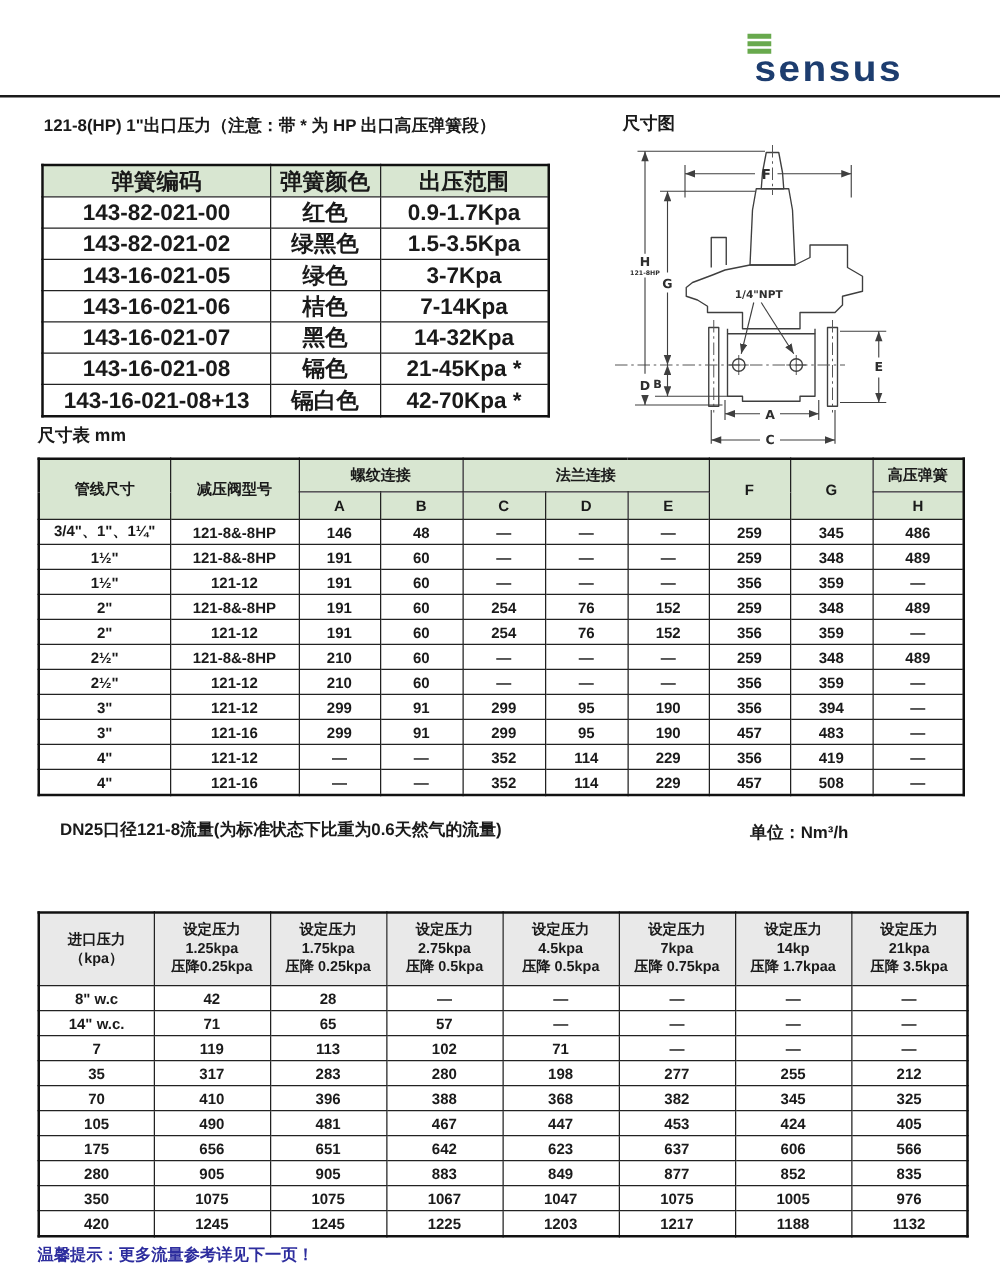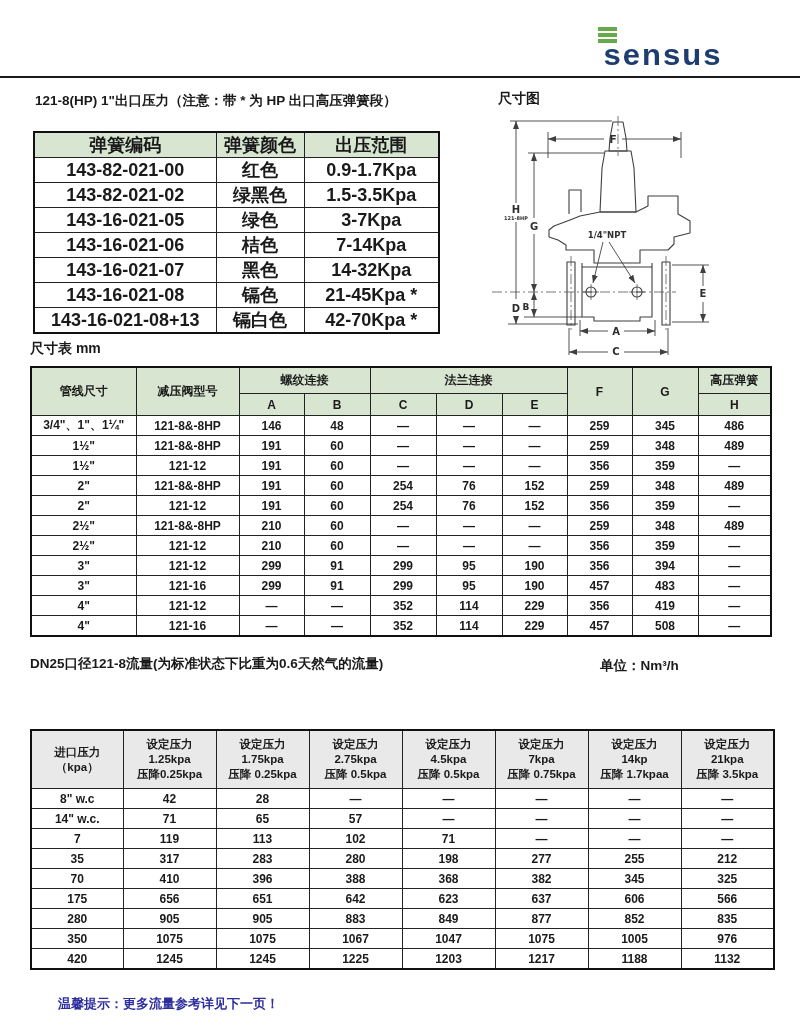--- a/index.html
+++ b/index.html
@@ -7,21 +7,21 @@
         font-family:"Liberation Sans","DejaVu Sans",sans-serif;color:#1a1a1a;}
   
   .logo{position:absolute;left:583px;top:24px;width:160px;text-align:center;}
   .logo-bars{position:absolute;left:15px;top:3px;}
   .logo-bars i{display:block;width:19px;height:4px;background:var(--logo-green,#68a94d);margin-bottom:2px;}
   .logo-text{margin-top:13px;font-size:31px;font-weight:bold;letter-spacing:2px;
              color:var(--logo-navy,#1d3d6f);transform:scaleY(.95);}
   .rule{position:absolute;left:0;top:76px;width:800px;height:2px;background:#1a1a1a;}
   
   .t-bold{position:absolute;font-weight:bold;font-size:13.5px;white-space:nowrap;}
-  .note{position:absolute;left:30px;top:995px;font-weight:bold;font-size:13px;color:var(--note-blue,#2d2d9e);margin-left:28px;}
+  .note{position:absolute;left:30px;top:995px;font-weight:bold;font-size:13px;color:var(--note-blue,#2d2d9e);}
   
   table{border-collapse:collapse;table-layout:fixed;position:absolute;background:#fff;}
   th,td{border:1px solid #222;text-align:center;vertical-align:middle;padding:0 2px;overflow:hidden;}
   table{border:2px solid #111;}
   th{background:var(--hdr-green,#d8e6d1);font-weight:bold;}
   td{font-weight:600;}
   
   .spring{left:33px;top:131px;width:405px;font-size:18px;}
   .spring th{height:24px;}
   .spring td{height:23px;}
@@ -348,21 +348,21 @@
           <td>352</td>
           <td>114</td>
           <td>229</td>
           <td>457</td>
           <td>508</td>
           <td>—</td>
         </tr>
       </tbody>
   </table>
 
-  <div class="t-bold" style="left:30px;top:655px;">DN25口径121-8流量(为标准状态下比重为0.6天然气的流量)</div>
+  <div class="t-bold" style="left:48px;top:655px;">DN25口径121-8流量(为标准状态下比重为0.6天然气的流量)</div>
   <div class="t-bold" style="left:600px;top:657px;">单位：Nm³/h</div>
   <table class="flow">
     <colgroup>
       <col style="width:92px">
         <col style="width:93px">
         <col style="width:93px">
         <col style="width:93px">
       <col style="width:93px">
         <col style="width:93px">
         <col style="width:93px">
@@ -456,20 +456,30 @@
           <td>70</td>
           <td>410</td>
           <td>396</td>
           <td>388</td>
           <td>368</td>
           <td>382</td>
           <td>345</td>
           <td>325</td>
         </tr>
         <tr>
+          <td>105</td>
+          <td>490</td>
+          <td>481</td>
+          <td>467</td>
+          <td>447</td>
+          <td>453</td>
+          <td>424</td>
+          <td>405</td>
+        </tr>
+        <tr>
           <td>175</td>
           <td>656</td>
           <td>651</td>
           <td>642</td>
           <td>623</td>
           <td>637</td>
           <td>606</td>
           <td>566</td>
         </tr>
         <tr>

